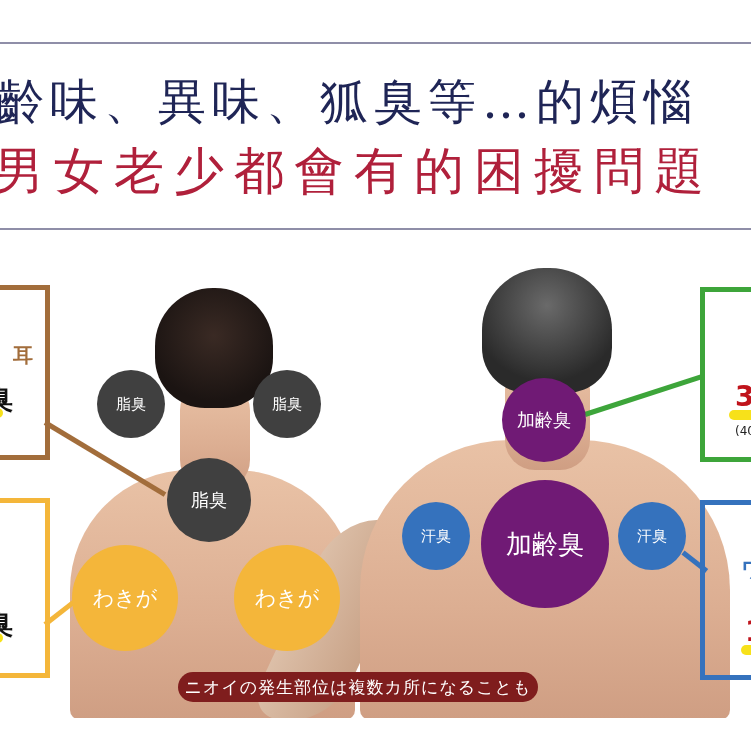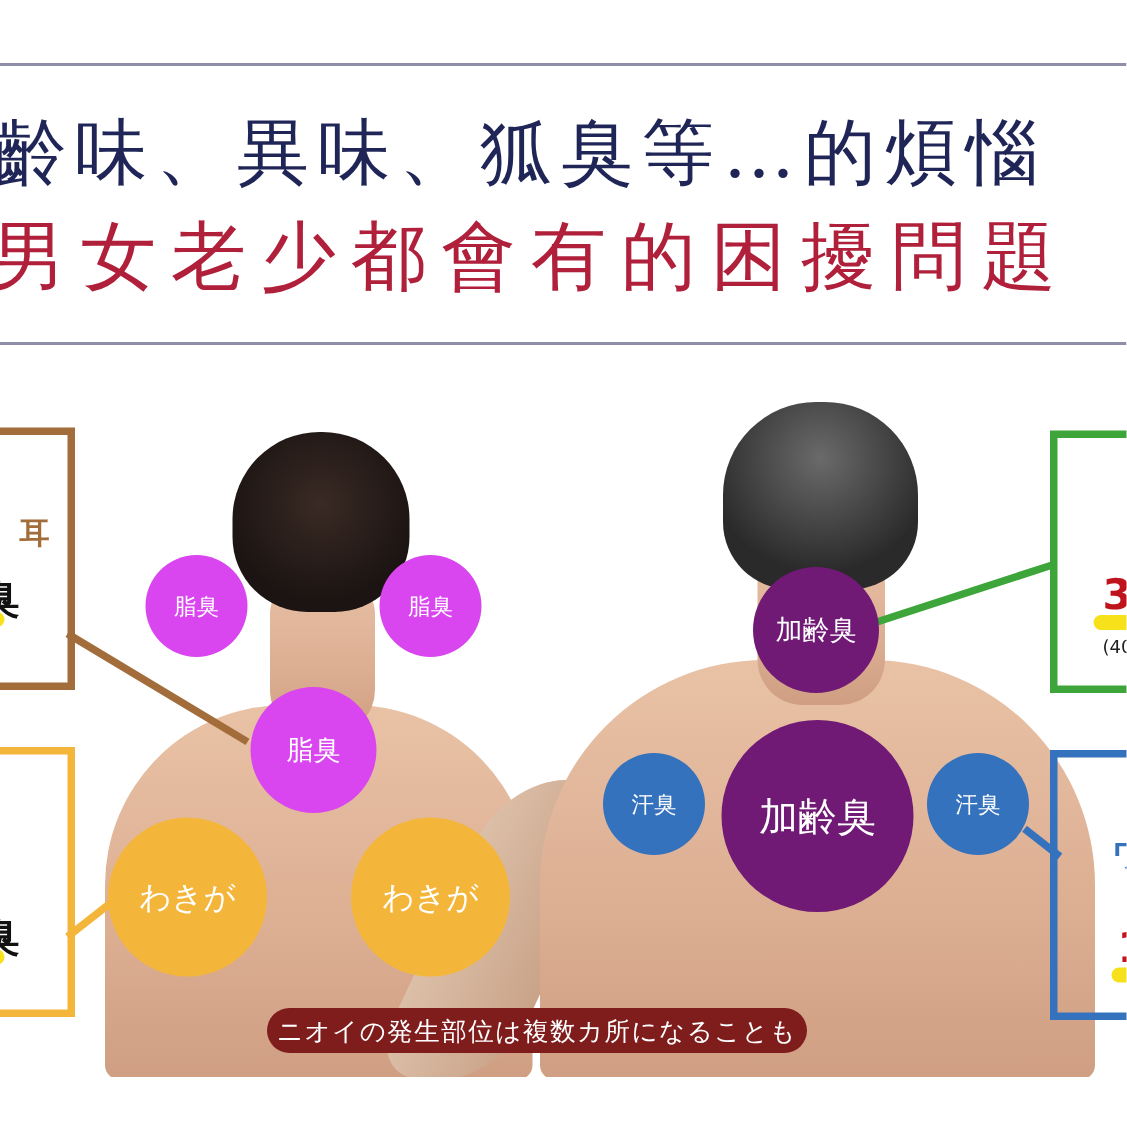--- a/index.html
+++ b/index.html
@@ -9,21 +9,21 @@
   .h1 { left:-4px; top:70px; font-size:48px; color:#1f2556; letter-spacing:6px; }
   .h2 { left:-6px; top:138px; font-size:50px; color:#b0203b; letter-spacing:10px; }
 
   .figure { position:absolute; }
   .skin { background:linear-gradient(180deg,#e9c2a6 0%,#dcae92 60%,#cf9e83 100%); }
   .hair-f { background:radial-gradient(circle at 50% 40%,#3a2a24 0%,#1b1412 70%); }
   .hair-m { background:radial-gradient(circle at 50% 30%,#6a6a6a 0%,#2a2a2a 70%); }
   .arm { background:linear-gradient(90deg,#dcbfa8,#c9a388); }
 
   .bubble { position:absolute; border-radius:50%; display:flex; align-items:center; justify-content:center; color:#ffffff; white-space:nowrap; }
-  .brown { background:#d946ef; }
+  .brown { background:#404040; }
   .yellow { background:#f4b63a; }
   .green { background:#701a75; }
   .blue { background:#3572bd; }
 
   .box { position:absolute; background:#ffffff; border-style:solid; border-width:5px; }
   .connector { position:absolute; height:5px; transform-origin:0 50%; }
   .hl { position:absolute; height:10px; border-radius:5px; background:#f7e11a; }
 
   .banner { position:absolute; left:178px; top:672px; width:360px; height:30px; border-radius:15px; background:#7f1d1d; color:#fff; font-size:17px; display:flex; align-items:center; justify-content:center; letter-spacing:1px; }
   .bottom-fade { position:absolute; left:0; top:718px; width:751px; height:32px; background:#ffffff; }

